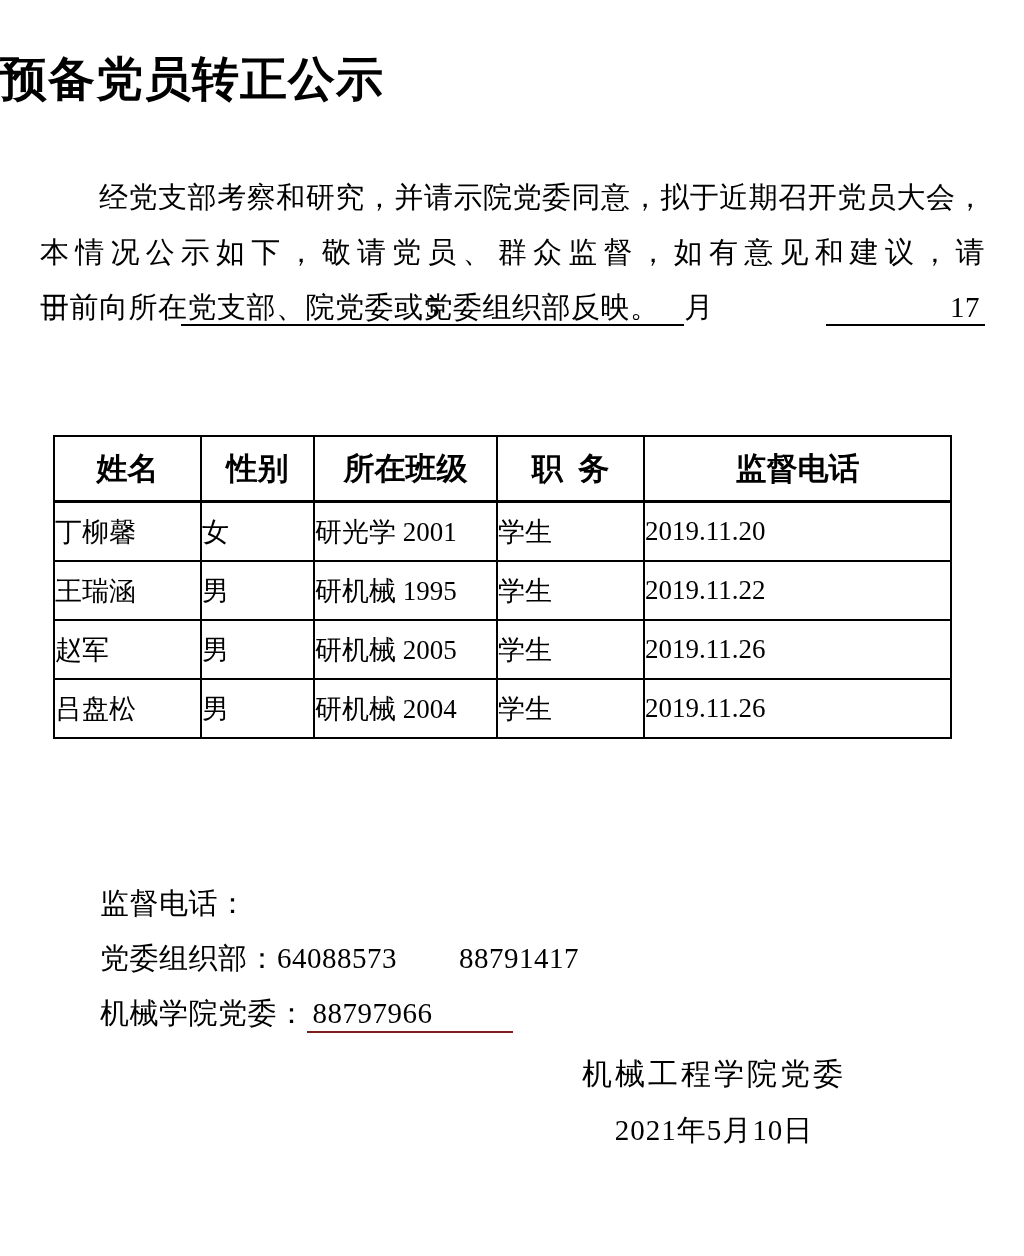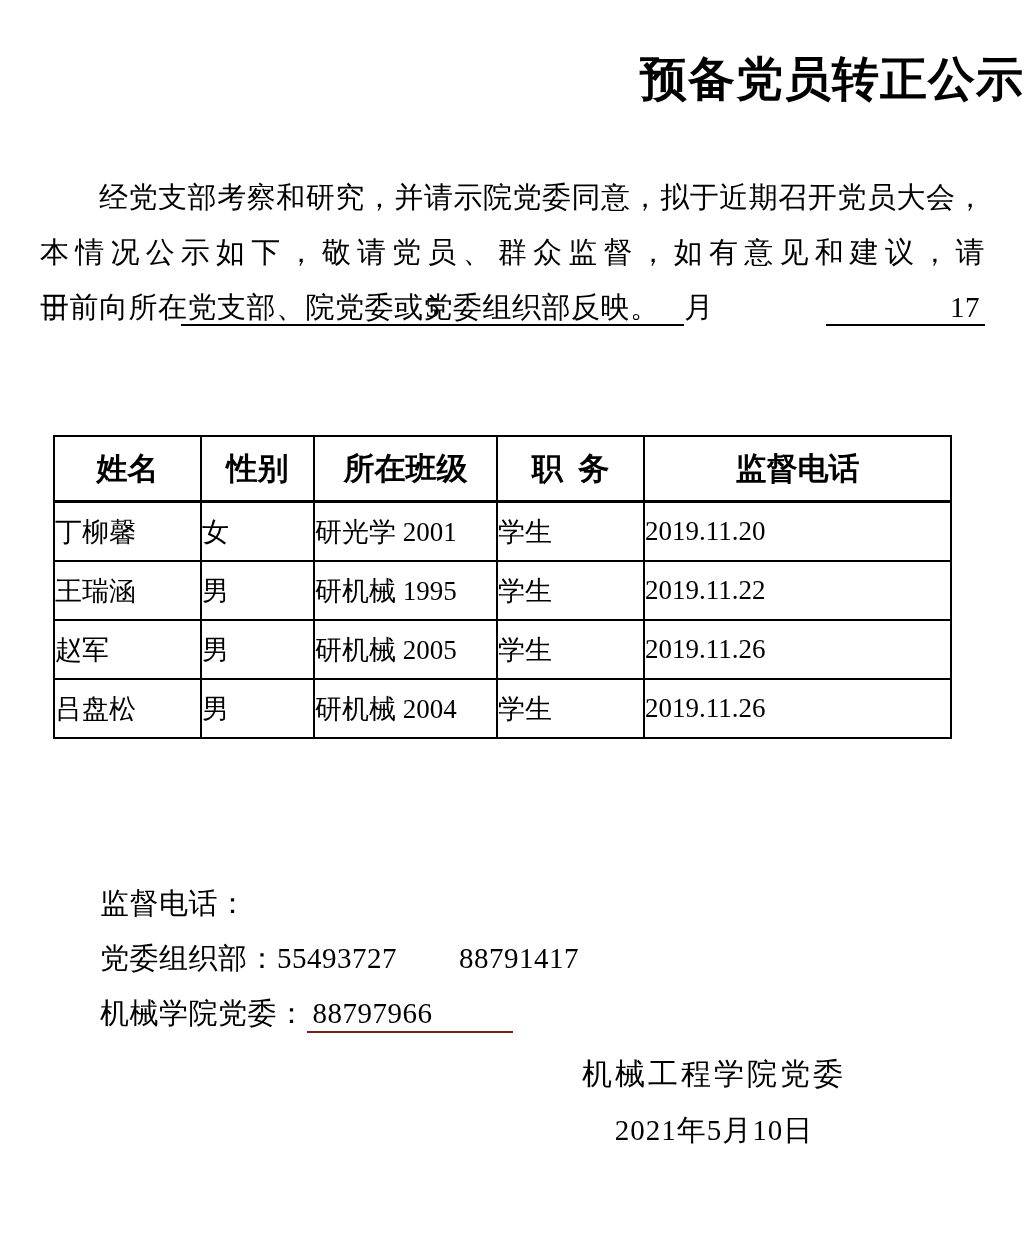--- a/index.html
+++ b/index.html
@@ -11,21 +11,21 @@
     font-family: "Liberation Serif", "DejaVu Serif", serif;
     color: #000000;
     overflow: hidden;
   }
 
   .title {
     position: absolute;
     top: 48px;
     left: 0;
     width: 100%;
-    text-align: right;
+    text-align: left;
     font-family: "Liberation Sans", "DejaVu Sans", sans-serif;
     font-weight: bold;
     font-size: 47px;
     letter-spacing: 1px;
   }
 
   .paragraph {
     position: absolute;
     left: 40px;
     top: 170px;
@@ -178,21 +178,21 @@
           <td>学生</td>
           <td>2019.11.26</td>
         </tr>
       </tbody>
   </table>
 </div>
 
 <div class="contact">
   <div class="contact-line">监督电话：</div>
   <div class="contact-line">
-    <span>党委组织部：</span><span>55493727</span><span class="phone-gap">88791417</span>
+    <span>党委组织部：</span><span>64088573</span><span class="phone-gap">88791417</span>
   </div>
   <div class="contact-line">
     <span>机械学院党委：</span><span class="phone-underlined">88797966</span>
   </div>
 </div>
 
 <div class="signature-block">
   <div class="signature">机械工程学院党委</div>
   <div class="sign-date">2021年5月10日</div>
 </div>

